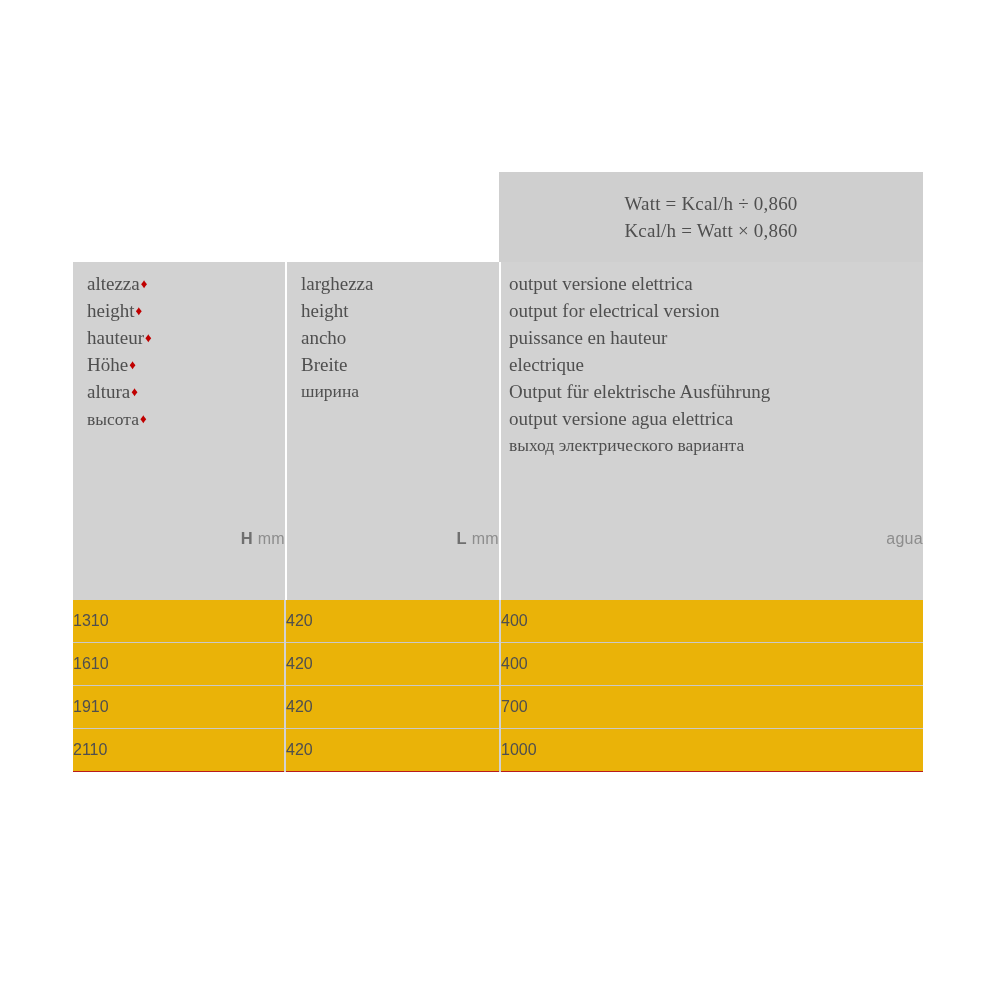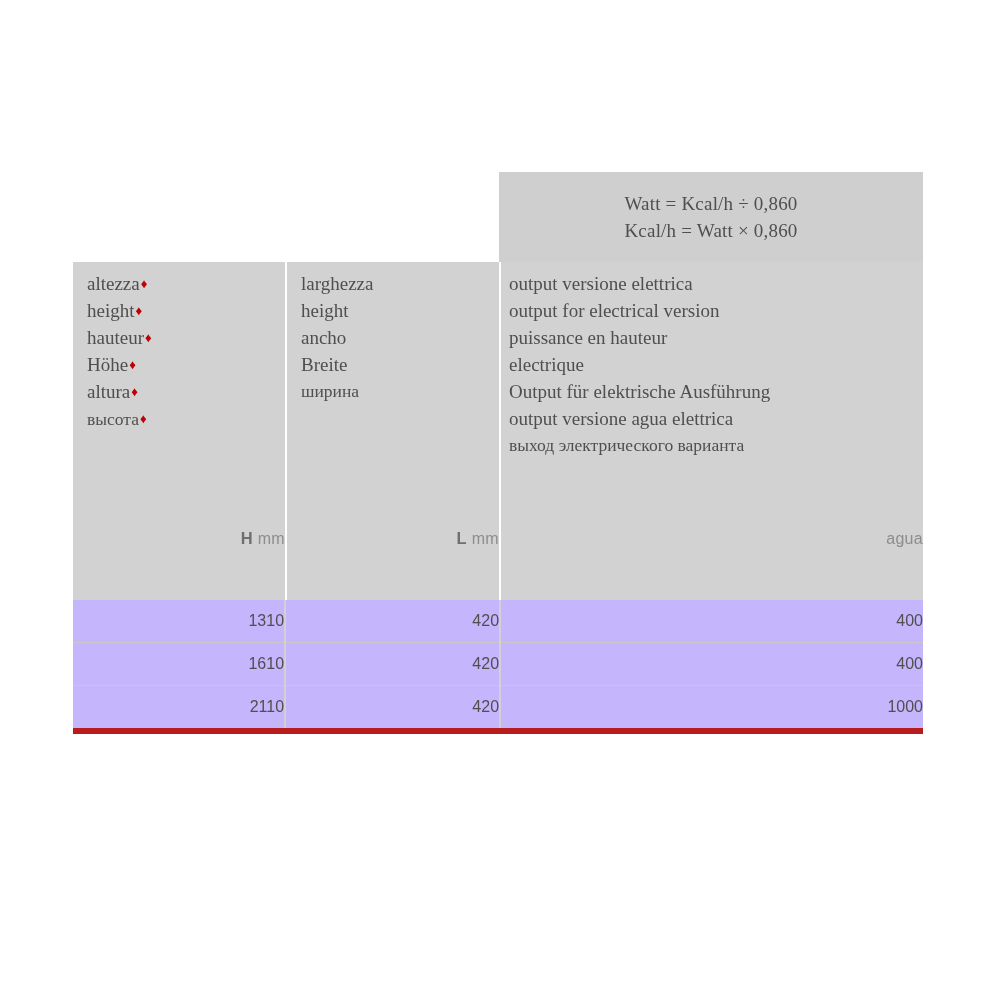--- a/index.html
+++ b/index.html
@@ -110,32 +110,32 @@
   
   .data-table {
     position: absolute;
     left: 73px;
     top: 600px;
     width: 850px;
     border-collapse: collapse;
   }
   .data-table td {
     height: 42px;
-    text-align: right;
+    text-align: left;
     font-size: 16px;
     color: #4f4f4f;
     border-bottom: 1px solid #c9c9c9;
-    background: #c4b5fd;
+    background: #eab308;
     padding: 0;
   }
   .data-table td.c1 { width: 212px; }
   .data-table td.c2 { width: 214px; border-left: 2px solid #d2d2d2; }
   .data-table td.c3 { width: 424px; border-left: 2px solid #d2d2d2; }
   .data-table tr:last-child td {
-    border-bottom: 6px solid #b91c1c;
+    border-bottom: 1px solid #b91c1c;
   }
 </style>
 </head>
 <body>
 
 <div class="sheet">
 
   <div class="formula-banner">
     <div class="formula-line">Watt = Kcal/h ÷ 0,860</div>
     <div class="formula-line">Kcal/h = Watt × 0,860</div>
@@ -194,20 +194,25 @@
         <td class="c1">1310</td>
         <td class="c2">420</td>
         <td class="c3">400</td>
       </tr>
       <tr>
         <td class="c1">1610</td>
         <td class="c2">420</td>
         <td class="c3">400</td>
       </tr>
       <tr>
+        <td class="c1">1910</td>
+        <td class="c2">420</td>
+        <td class="c3">700</td>
+      </tr>
+      <tr>
         <td class="c1">2110</td>
         <td class="c2">420</td>
         <td class="c3">1000</td>
       </tr>
     </tbody>
   </table>
 
 </div>
 
 </body></html>

